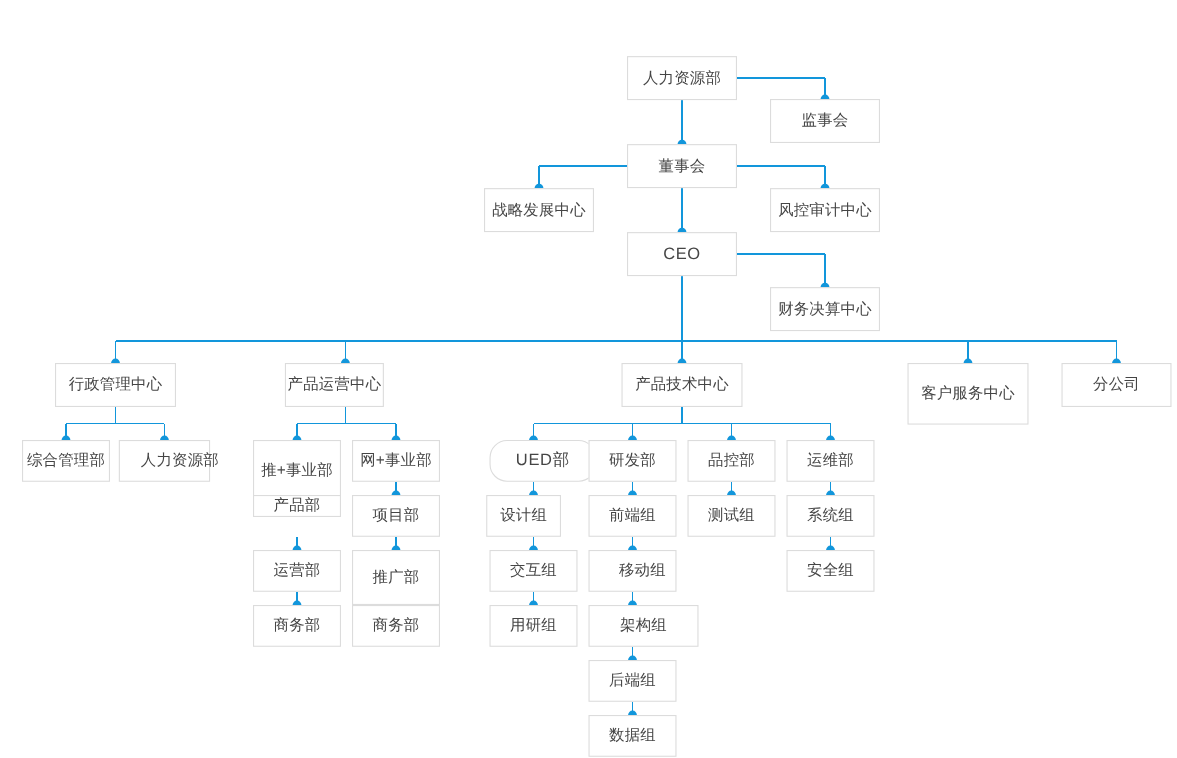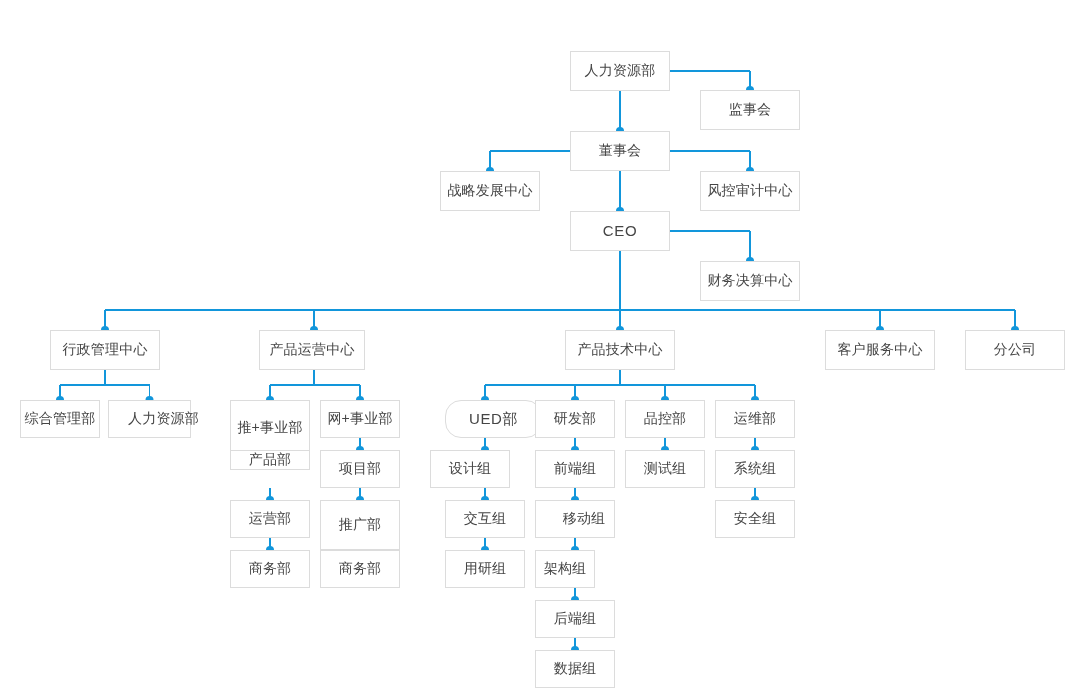--- a/index.html
+++ b/index.html
@@ -138,42 +138,42 @@
     </svg>
   <div id="node-layer">
       <div class="node-box" style="left: 570px; top: 51px; width: 100px; height: 40px;">人力资源部</div>
       <div class="node-box" style="left: 700px; top: 90px; width: 100px; height: 40px;">监事会</div>
       <div class="node-box" style="left: 570px; top: 131px; width: 100px; height: 40px;">董事会</div>
       <div class="node-box" style="left: 440px; top: 171px; width: 100px; height: 40px;">战略发展中心</div>
       <div class="node-box" style="left: 700px; top: 171px; width: 100px; height: 40px;">风控审计中心</div>
       <div class="node-box latin" style="left: 570px; top: 211px; width: 100px; height: 40px;">CEO</div>
       <div class="node-box" style="left: 700px; top: 261px; width: 100px; height: 40px;">财务决算中心</div>
       <div class="node-box" style="left: 50px; top: 330px; width: 110px; height: 40px;">行政管理中心</div>
-      <div class="node-box" style="left: 259px; top: 330px; width: 106px; height: 40px;">产品运营中心</div>
+      <div class="node-box" style="left: 259px; top: 330px; width: 90px; height: 40px;">产品运营中心</div>
       <div class="node-box" style="left: 565px; top: 330px; width: 110px; height: 40px;">产品技术中心</div>
-      <div class="node-box" style="left: 825px; top: 330px; width: 110px; height: 40px;">客户服务中心</div>
+      <div class="node-box" style="left: 825px; top: 330px; width: 110px; height: 56px;">客户服务中心</div>
       <div class="node-box" style="left: 965px; top: 330px; width: 100px; height: 40px;">分公司</div>
       <div class="node-box" style="left: 20px; top: 400px; width: 80px; height: 38px;">综合管理部</div>
       <div class="node-box" style="left: 108px; top: 400px; width: 83px; height: 38px; padding-left: 28px;">人力资源部</div>
       <div class="node-box" style="left: 230px; top: 400px; width: 80px; height: 56px;">推+事业部</div>
       <div class="node-box" style="left: 230px; top: 450px; width: 80px; height: 20px;">产品部</div>
       <div class="node-box" style="left: 230px; top: 500px; width: 80px; height: 38px;">运营部</div>
       <div class="node-box" style="left: 230px; top: 550px; width: 80px; height: 38px;">商务部</div>
       <div class="node-box" style="left: 320px; top: 400px; width: 80px; height: 38px;">网+事业部</div>
       <div class="node-box" style="left: 320px; top: 450px; width: 80px; height: 38px;">项目部</div>
       <div class="node-box" style="left: 320px; top: 500px; width: 80px; height: 50px;">推广部</div>
       <div class="node-box" style="left: 320px; top: 550px; width: 80px; height: 38px;">商务部</div>
       <div class="node-box latin" style="left: 445px; top: 400px; width: 97px; height: 38px; border-radius: 16px;">UED部</div>
-      <div class="node-box" style="left: 430px; top: 450px; width: 80px; height: 38px;">设计组</div>
+      <div class="node-box" style="left: 442px; top: 450px; width: 68px; height: 38px;">设计组</div>
       <div class="node-box" style="left: 445px; top: 500px; width: 80px; height: 38px;">交互组</div>
       <div class="node-box" style="left: 445px; top: 550px; width: 80px; height: 38px;">用研组</div>
       <div class="node-box" style="left: 535px; top: 400px; width: 80px; height: 38px;">研发部</div>
       <div class="node-box" style="left: 535px; top: 450px; width: 80px; height: 38px;">前端组</div>
       <div class="node-box" style="left: 535px; top: 500px; width: 80px; height: 38px; padding-left: 18px;">移动组</div>
-      <div class="node-box" style="left: 535px; top: 550px; width: 60px; height: 38px;">架构组</div>
+      <div class="node-box" style="left: 535px; top: 550px; width: 100px; height: 38px;">架构组</div>
       <div class="node-box" style="left: 535px; top: 600px; width: 80px; height: 38px;">后端组</div>
       <div class="node-box" style="left: 535px; top: 650px; width: 80px; height: 38px;">数据组</div>
       <div class="node-box" style="left: 625px; top: 400px; width: 80px; height: 38px;">品控部</div>
       <div class="node-box" style="left: 625px; top: 450px; width: 80px; height: 38px;">测试组</div>
       <div class="node-box" style="left: 715px; top: 400px; width: 80px; height: 38px;">运维部</div>
       <div class="node-box" style="left: 715px; top: 450px; width: 80px; height: 38px;">系统组</div>
       <div class="node-box" style="left: 715px; top: 500px; width: 80px; height: 38px;">安全组</div>
     </div>
 </div>
 

